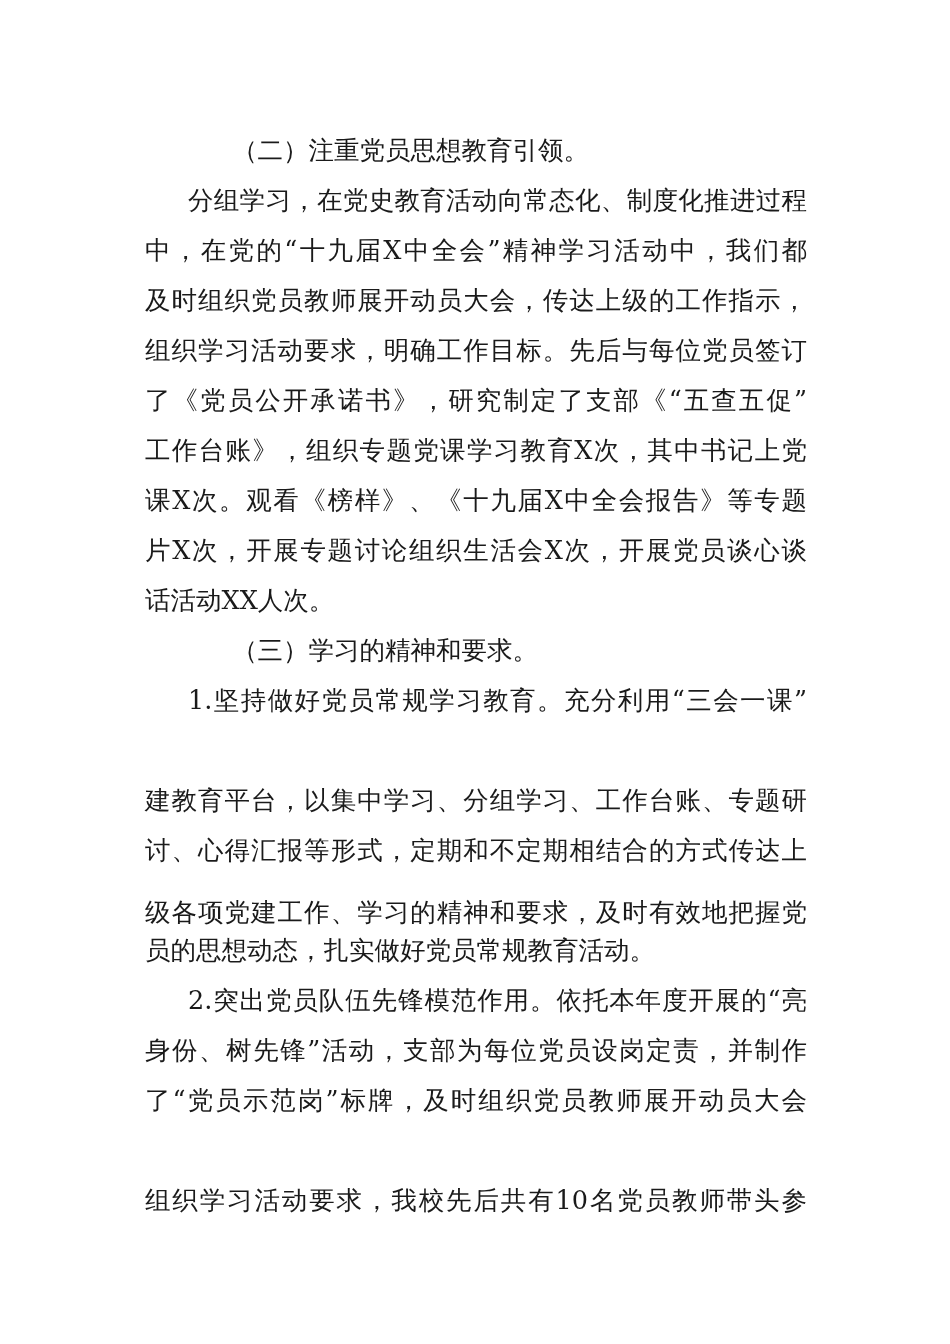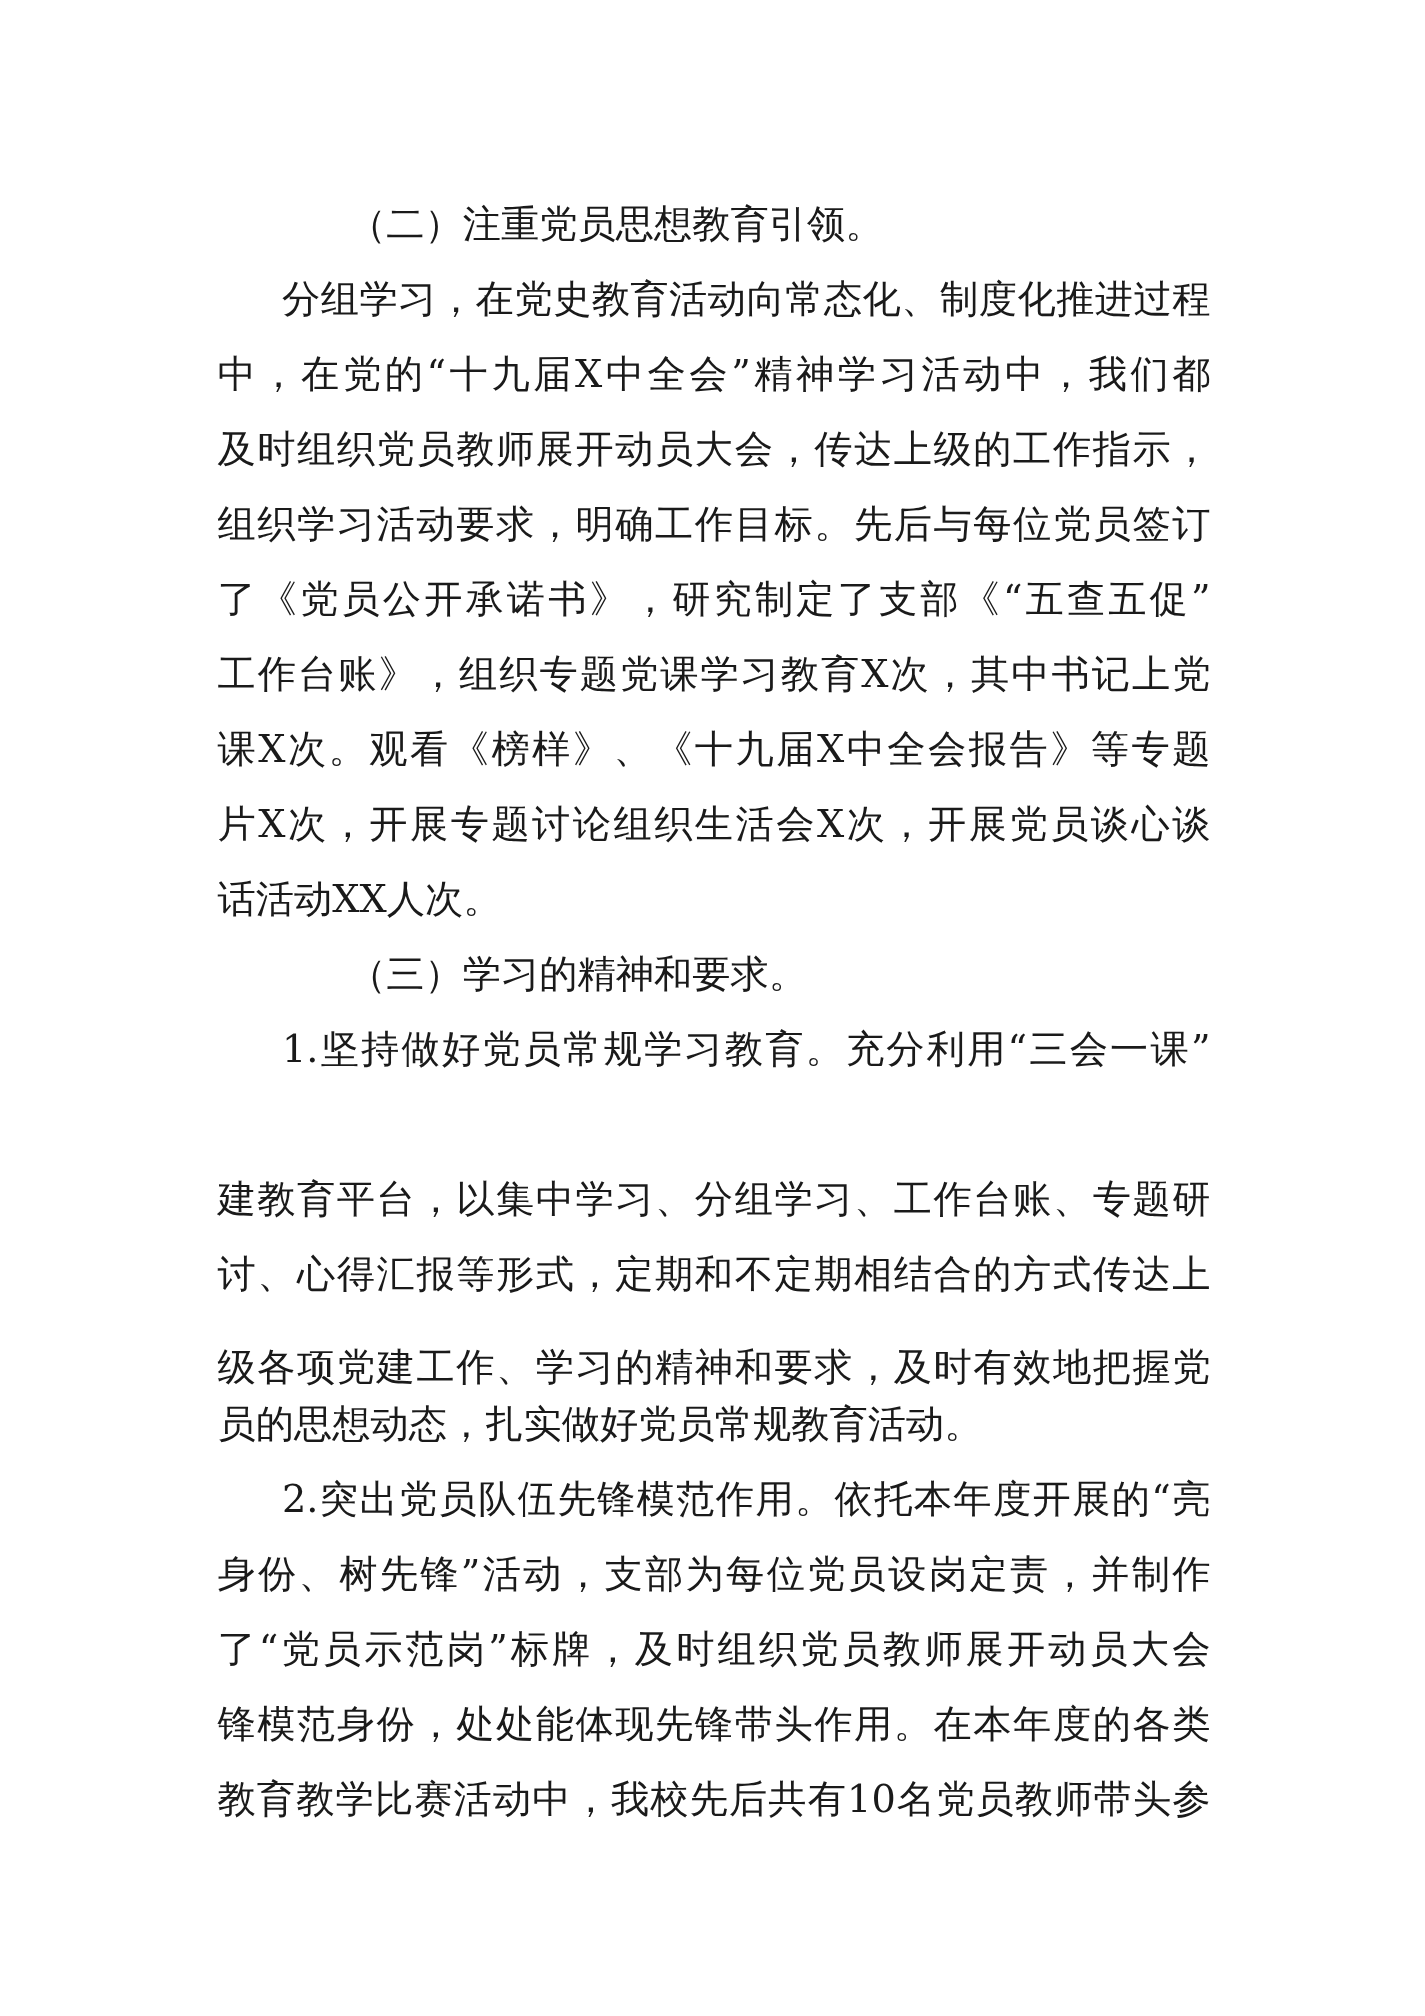--- a/index.html
+++ b/index.html
@@ -65,15 +65,14 @@
   <div class="line last" style="top:580px">话活动XX人次。</div>
   <div class="line indent-heading" style="top:630px">（三）学习的精神和要求。</div>
   <div class="line indent" style="top:680px">1.坚持做好党员常规学习教育。充分利用“三会一课”</div>
   <div class="line" style="top:780px">建教育平台，以集中学习、分组学习、工作台账、专题研</div>
   <div class="line" style="top:830px">讨、心得汇报等形式，定期和不定期相结合的方式传达上</div>
   <div class="line" style="top:892px">级各项党建工作、学习的精神和要求，及时有效地把握党</div>
   <div class="line last" style="top:930px">员的思想动态，扎实做好党员常规教育活动。</div>
   <div class="line indent" style="top:980px">2.突出党员队伍先锋模范作用。依托本年度开展的“亮</div>
   <div class="line" style="top:1030px">身份、树先锋”活动，支部为每位党员设岗定责，并制作</div>
   <div class="line" style="top:1080px">了“党员示范岗”标牌，及时组织党员教师展开动员大会</div>
-  <div class="line" style="top:1130px">锋模范身份，处处能体现先锋带头作用。在本年度的各类</div>
-  <div class="line" style="top:1180px">教育教学比赛活动中，我校先后共有10名党员教师带头参</div>
+  <div class="line" style="top:1180px">组织学习活动要求，我校先后共有10名党员教师带头参</div>
 </div>
 
 </body></html>

